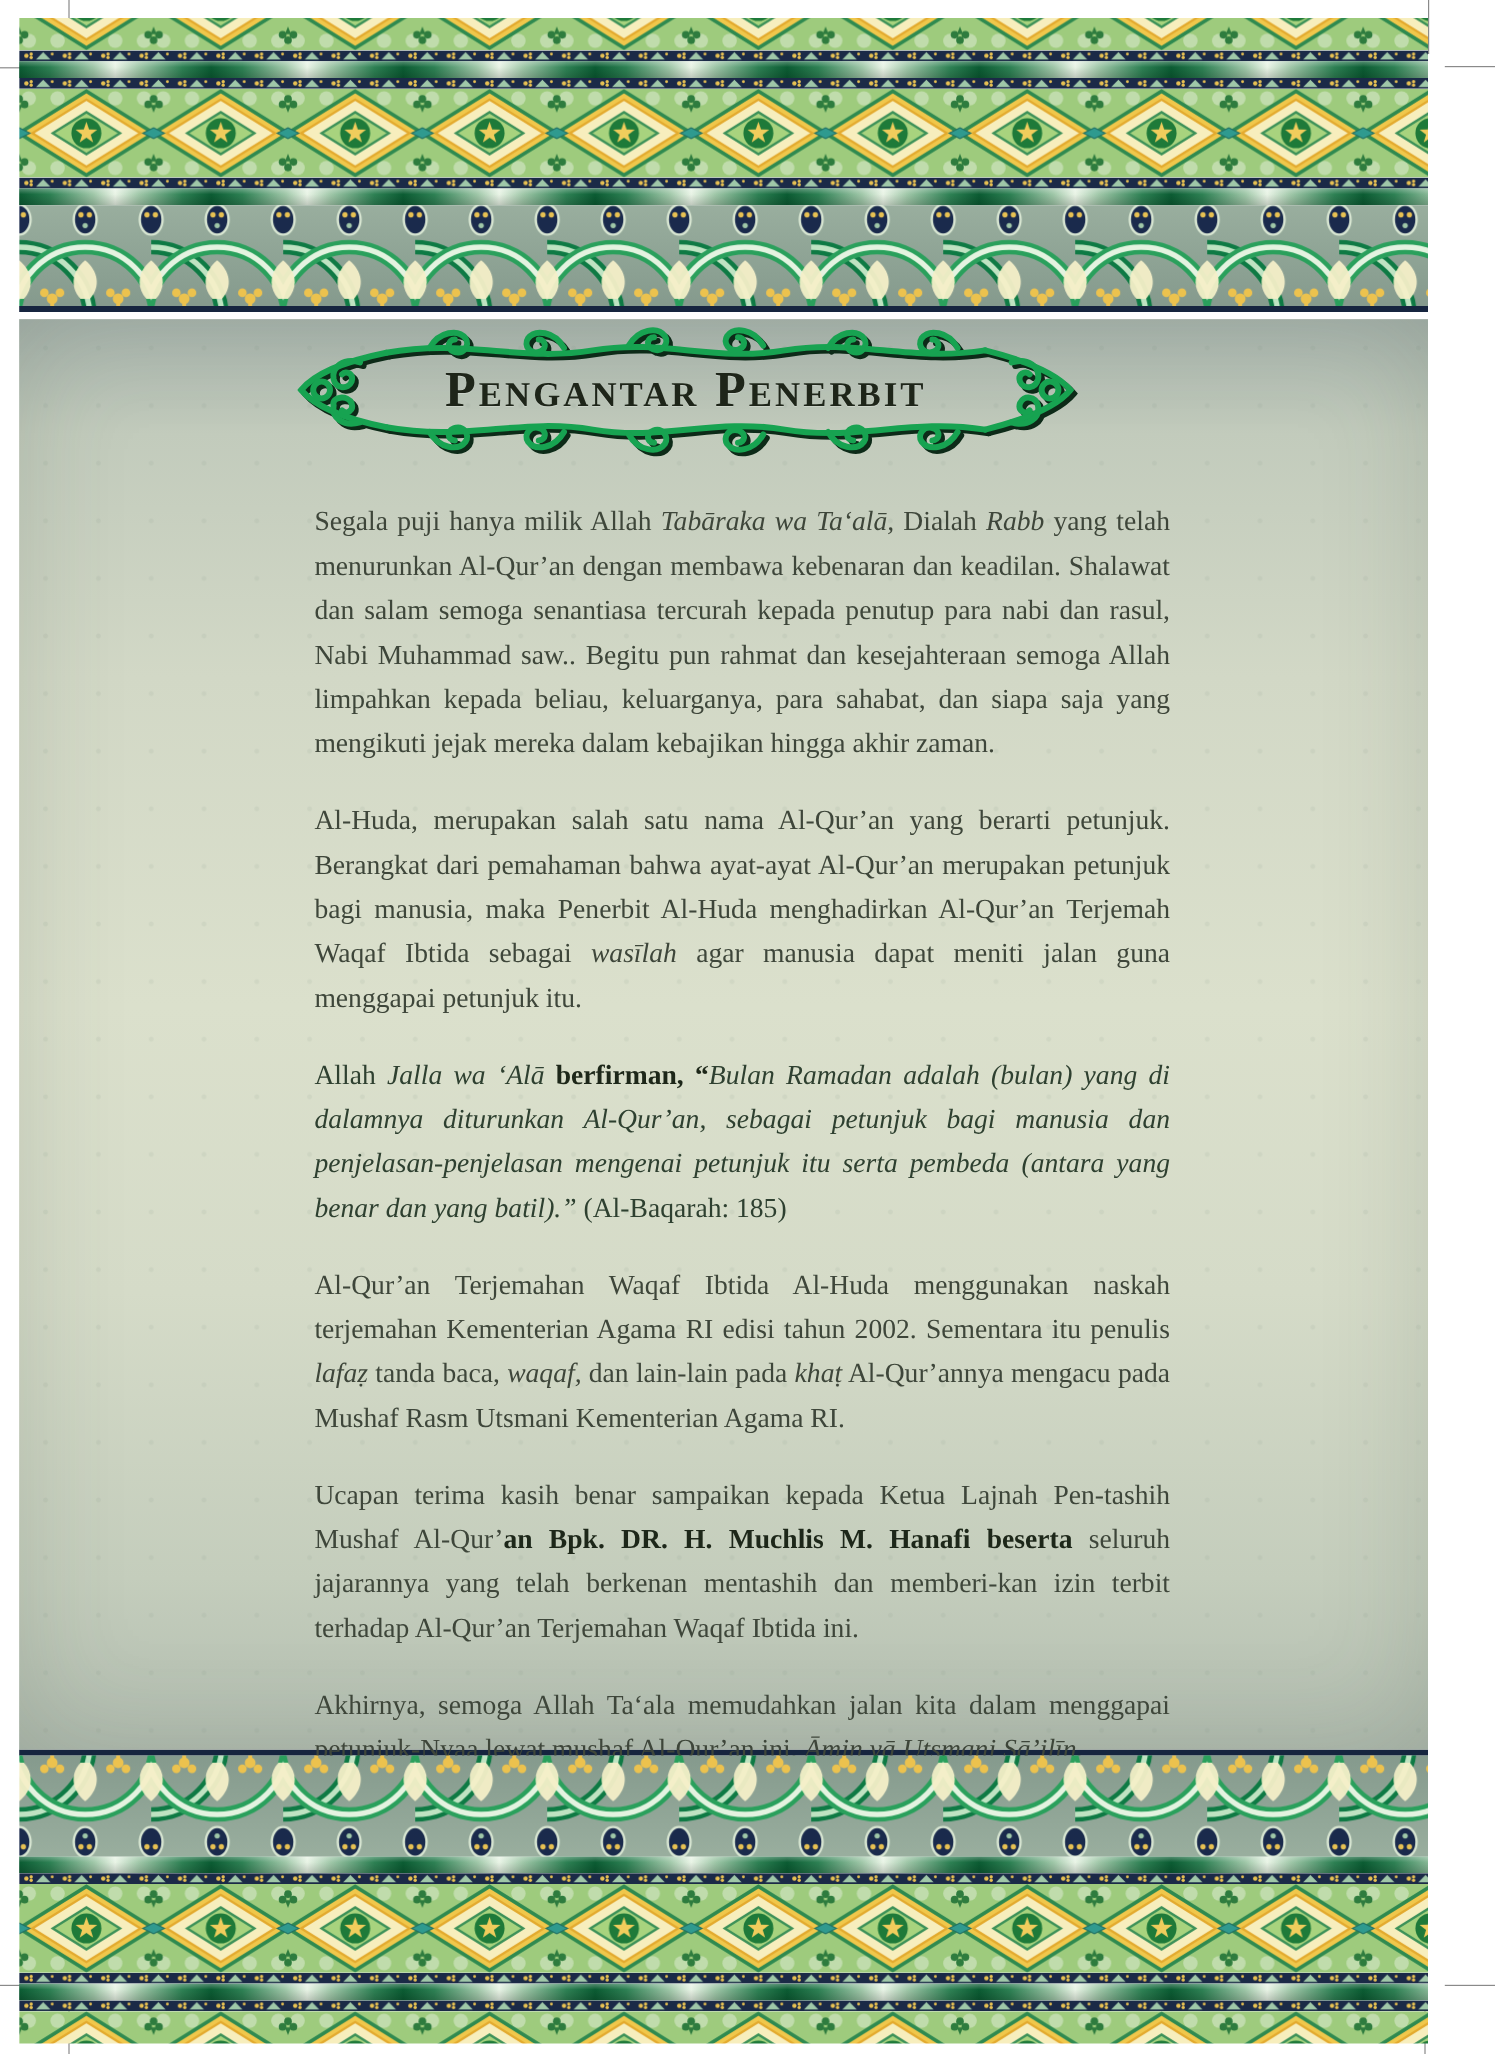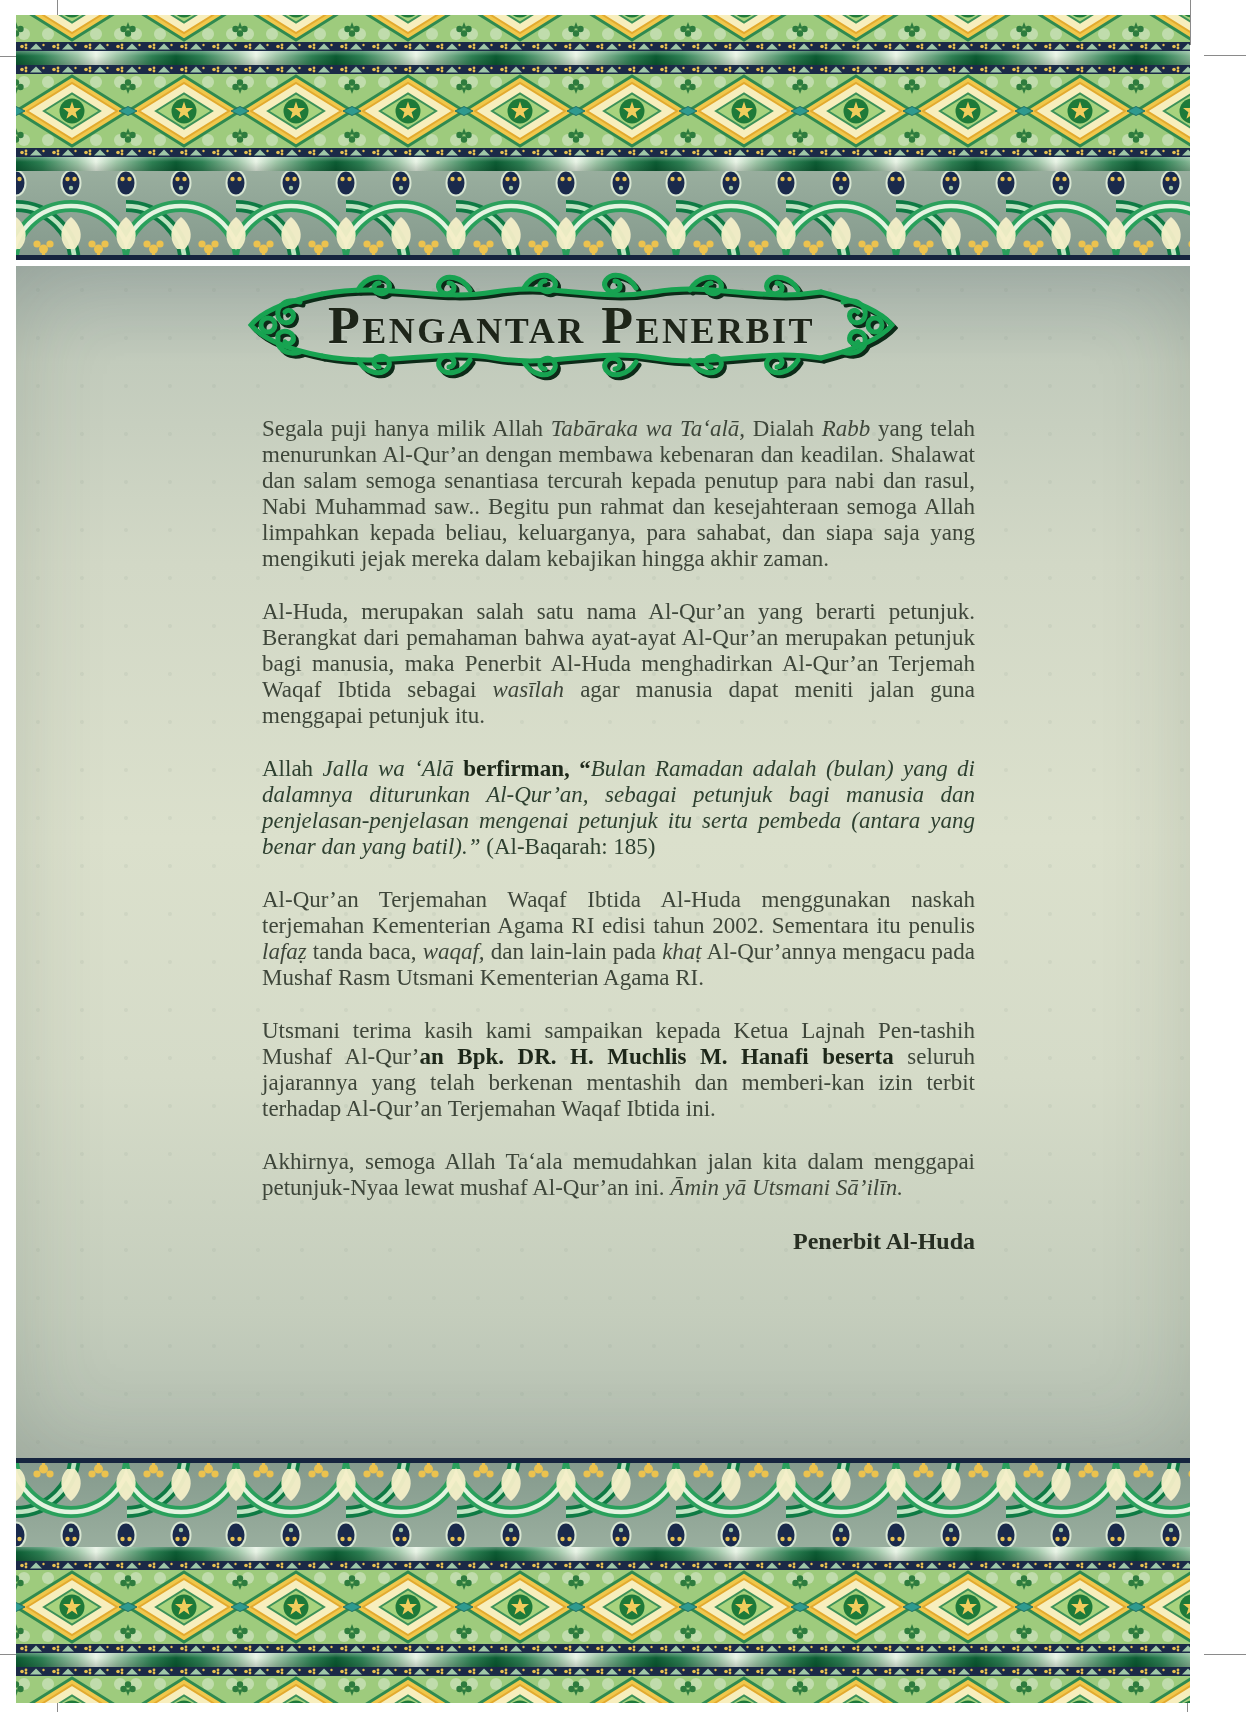--- a/index.html
+++ b/index.html
@@ -14,23 +14,23 @@
       repeating-linear-gradient(90deg,#0b5c33 0px,#2e8154 26px,#9fc7a8 62px,#e9f4e6 80px,#9fc7a8 100px,#2e8154 136px,#0b5c33 160px);}
   .content{position:relative;height:1192px;
     background:
       radial-gradient(circle at 50% 50%, rgba(120,140,125,.10) 1.5px, transparent 2.5px),
       linear-gradient(180deg,#a9b5ad 0%,#c2cbbc 8%,#d2d8c6 25%,#dbe0cc 48%,#d5dbc8 68%,#c4cdbc 88%,#b2bdb0 100%);
     background-size:44px 48px, 100% 100%;
     box-shadow:inset 0 0 90px rgba(60,80,68,.18);}
   .title-wrap{position:relative;width:667px;height:118px;margin:6px 0 0 222px;}
   .title-wrap svg{position:absolute;left:0;top:0;}
   .page-title{position:absolute;inset:0;display:flex;align-items:center;justify-content:center;
-    padding-top:0;font-variant:small-caps;font-weight:bold;font-size:52px;letter-spacing:2.5px;
+    padding-top:0;font-variant:small-caps;font-weight:bold;font-size:42px;letter-spacing:2.5px;
     color:#1e2519;text-shadow:0 1px 0 rgba(255,255,255,.25);}
-  .text-col{width:713px;margin:32px 0 0 246px;font-size:23px;line-height:26px;
+  .text-col{width:713px;margin:32px 0 0 246px;font-size:23px;line-height:37px;
     color:#3e463a;text-align:justify;}
   .text-col p{margin:0 0 27px 0;}
   .text-col p.quote{color:#2e4030;}
   .r-n{} .r-i{font-style:italic;} .r-b{font-weight:bold;color:#1d2719;}
   .r-bi{font-weight:normal;font-style:italic;}
   .signature{width:713px;margin:6px 0 0 246px;text-align:right;font-weight:bold;
     font-size:24px;color:#272e22;}
   .crop{position:absolute;background:#8a8a8a;}
   .crop.v{width:1px;} .crop.h{height:1px;}
   .hidden-defs{position:absolute;width:0;height:0;overflow:hidden;}
@@ -226,21 +226,21 @@
           <use href="#frame-orn" style="color:#17a351"></use>
         </svg>
         <div class="page-title">Pengantar Penerbit</div>
       </div>
 
       <div class="text-col">
         <p><span class="r-n">Segala puji hanya milik Allah </span><span class="r-i">Tabāraka wa Ta‘alā,</span><span class="r-n"> Dialah </span><span class="r-i">Rabb</span><span class="r-n"> yang telah menurunkan Al-Qur’an dengan membawa kebenaran dan keadilan. Shalawat dan salam semoga senantiasa tercurah kepada penutup para nabi dan rasul, Nabi Muhammad saw.. Begitu pun rahmat dan kesejahteraan semoga Allah limpahkan kepada beliau, keluarganya, para sahabat, dan siapa saja yang mengikuti jejak mereka dalam kebajikan hingga akhir zaman.</span></p>
         <p><span class="r-n">Al-Huda, merupakan salah satu nama Al-Qur’an yang berarti petunjuk. Berangkat dari pemahaman bahwa ayat-ayat Al-Qur’an merupakan petunjuk bagi manusia, maka Penerbit Al-Huda menghadirkan Al-Qur’an Terjemah Waqaf Ibtida sebagai </span><span class="r-i">wasīlah</span><span class="r-n"> agar manusia dapat meniti jalan guna menggapai petunjuk itu.</span></p>
         <p class="quote"><span class="r-n">Allah </span><span class="r-i">Jalla wa ‘Alā</span><span class="r-n"> </span><span class="r-b">berfirman, “</span><span class="r-i">Bulan Ramadan adalah (bulan) yang di dalamnya diturunkan Al-Qur’an, sebagai </span><span class="r-bi">petunjuk bagi manusia</span><span class="r-i"> dan penjelasan-penjelasan mengenai petunjuk itu serta pembeda (antara yang benar dan yang batil).”</span><span class="r-n"> (Al-Baqarah: 185)</span></p>
         <p><span class="r-n">Al-Qur’an Terjemahan Waqaf Ibtida Al-Huda menggunakan naskah terjemahan Kementerian Agama RI edisi tahun 2002. Sementara itu penulis </span><span class="r-i">lafaẓ</span><span class="r-n"> tanda baca, </span><span class="r-i">waqaf,</span><span class="r-n"> dan lain-lain pada </span><span class="r-i">khaṭ</span><span class="r-n"> Al-Qur’annya mengacu pada Mushaf Rasm Utsmani Kementerian Agama RI.</span></p>
-        <p><span class="r-n">Utsmani terima kasih kami sampaikan kepada Ketua Lajnah Pen-tashih Mushaf Al-Qur’</span><span class="r-b">an Bpk. DR. H. Muchlis M. Hanafi beserta</span><span class="r-n"> seluruh jajarannya yang telah berkenan mentashih dan memberi-kan izin terbit terhadap Al-Qur’an Terjemahan Waqaf Ibtida ini.</span></p>
+        <p><span class="r-n">Ucapan terima kasih benar sampaikan kepada Ketua Lajnah Pen-tashih Mushaf Al-Qur’</span><span class="r-b">an Bpk. DR. H. Muchlis M. Hanafi beserta</span><span class="r-n"> seluruh jajarannya yang telah berkenan mentashih dan memberi-kan izin terbit terhadap Al-Qur’an Terjemahan Waqaf Ibtida ini.</span></p>
         <p><span class="r-n">Akhirnya, semoga Allah Ta‘ala memudahkan jalan kita dalam menggapai petunjuk-Nyaa lewat mushaf Al-Qur’an ini. </span><span class="r-i">Āmin yā Utsmani Sā’ilīn.</span></p>
       </div>
 
       <div class="signature">Penerbit Al-Huda</div>
     </div>
 
     <div>
       <div class="band navy-line"></div>
       <svg class="band flip-y" height="84" viewBox="0 4 1174 84">
           <rect width="1174" height="92" fill="url(#pat-arch)"></rect>

